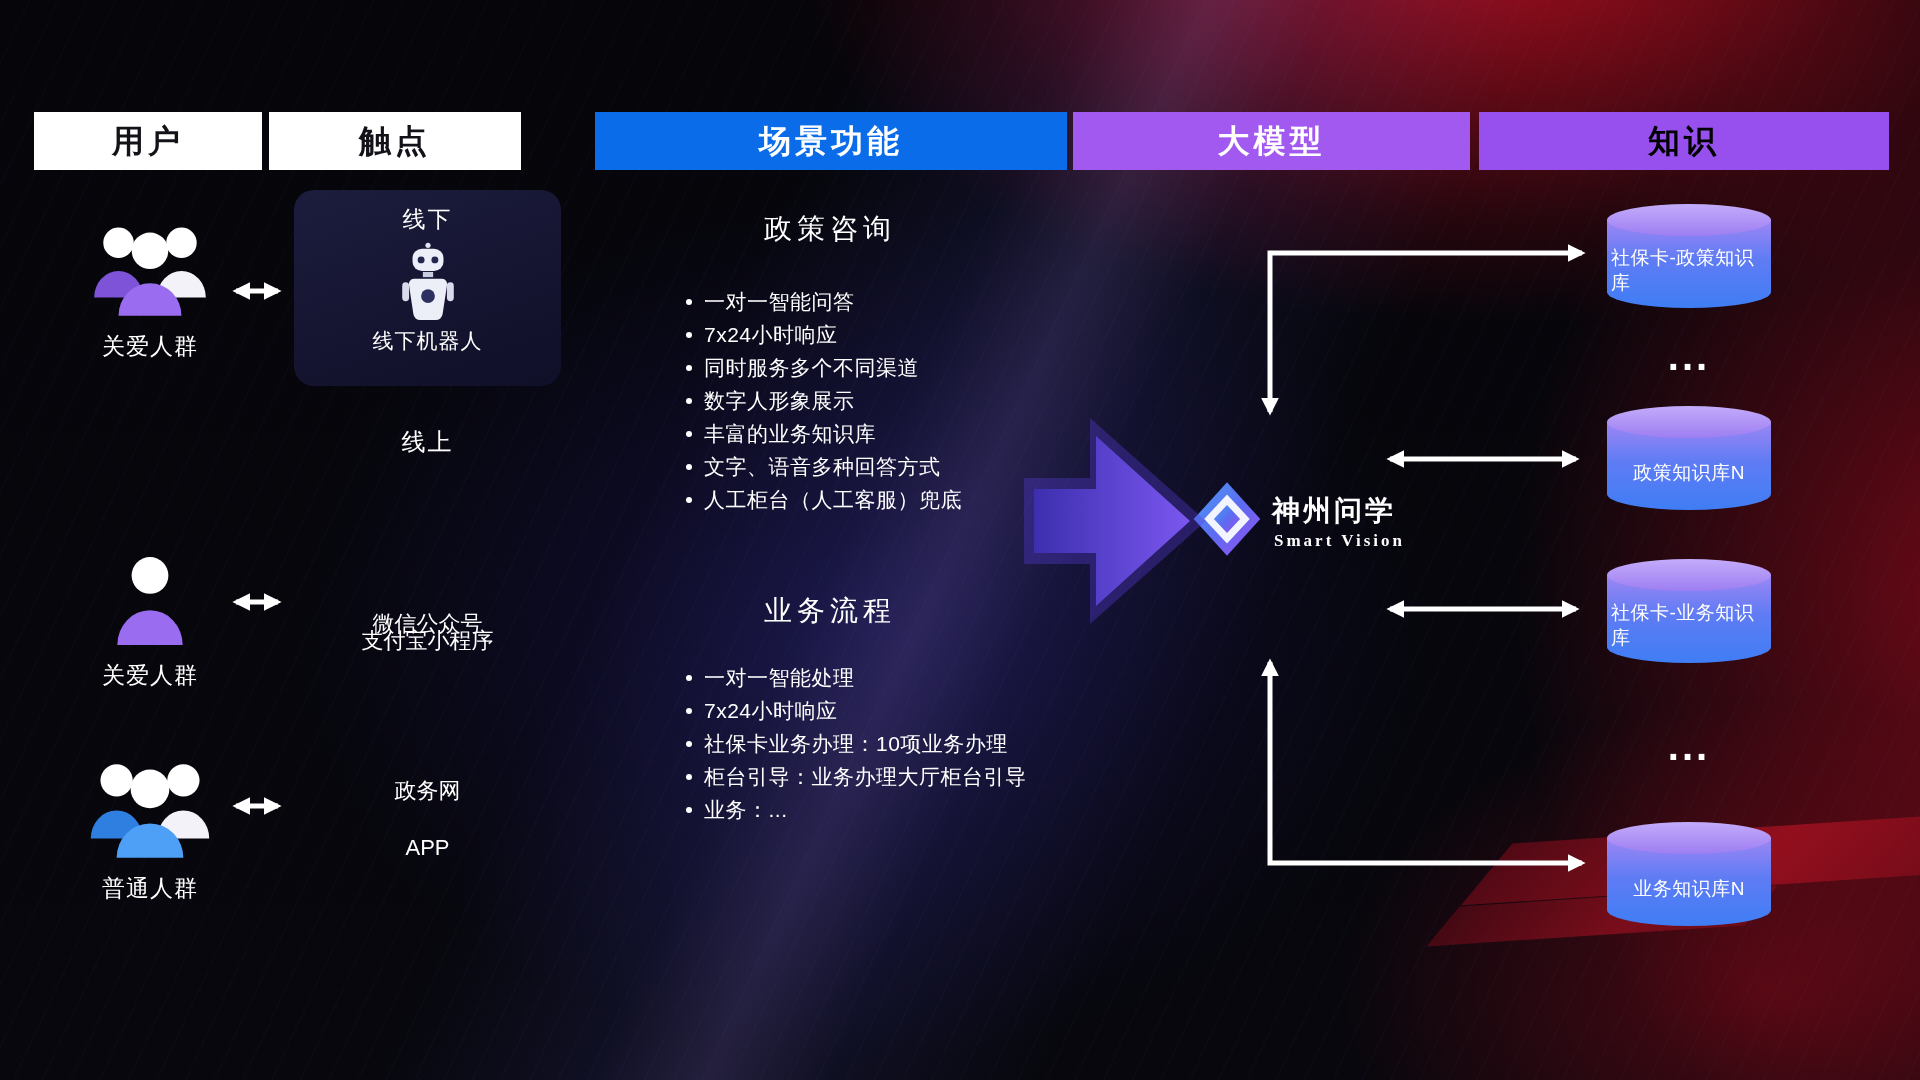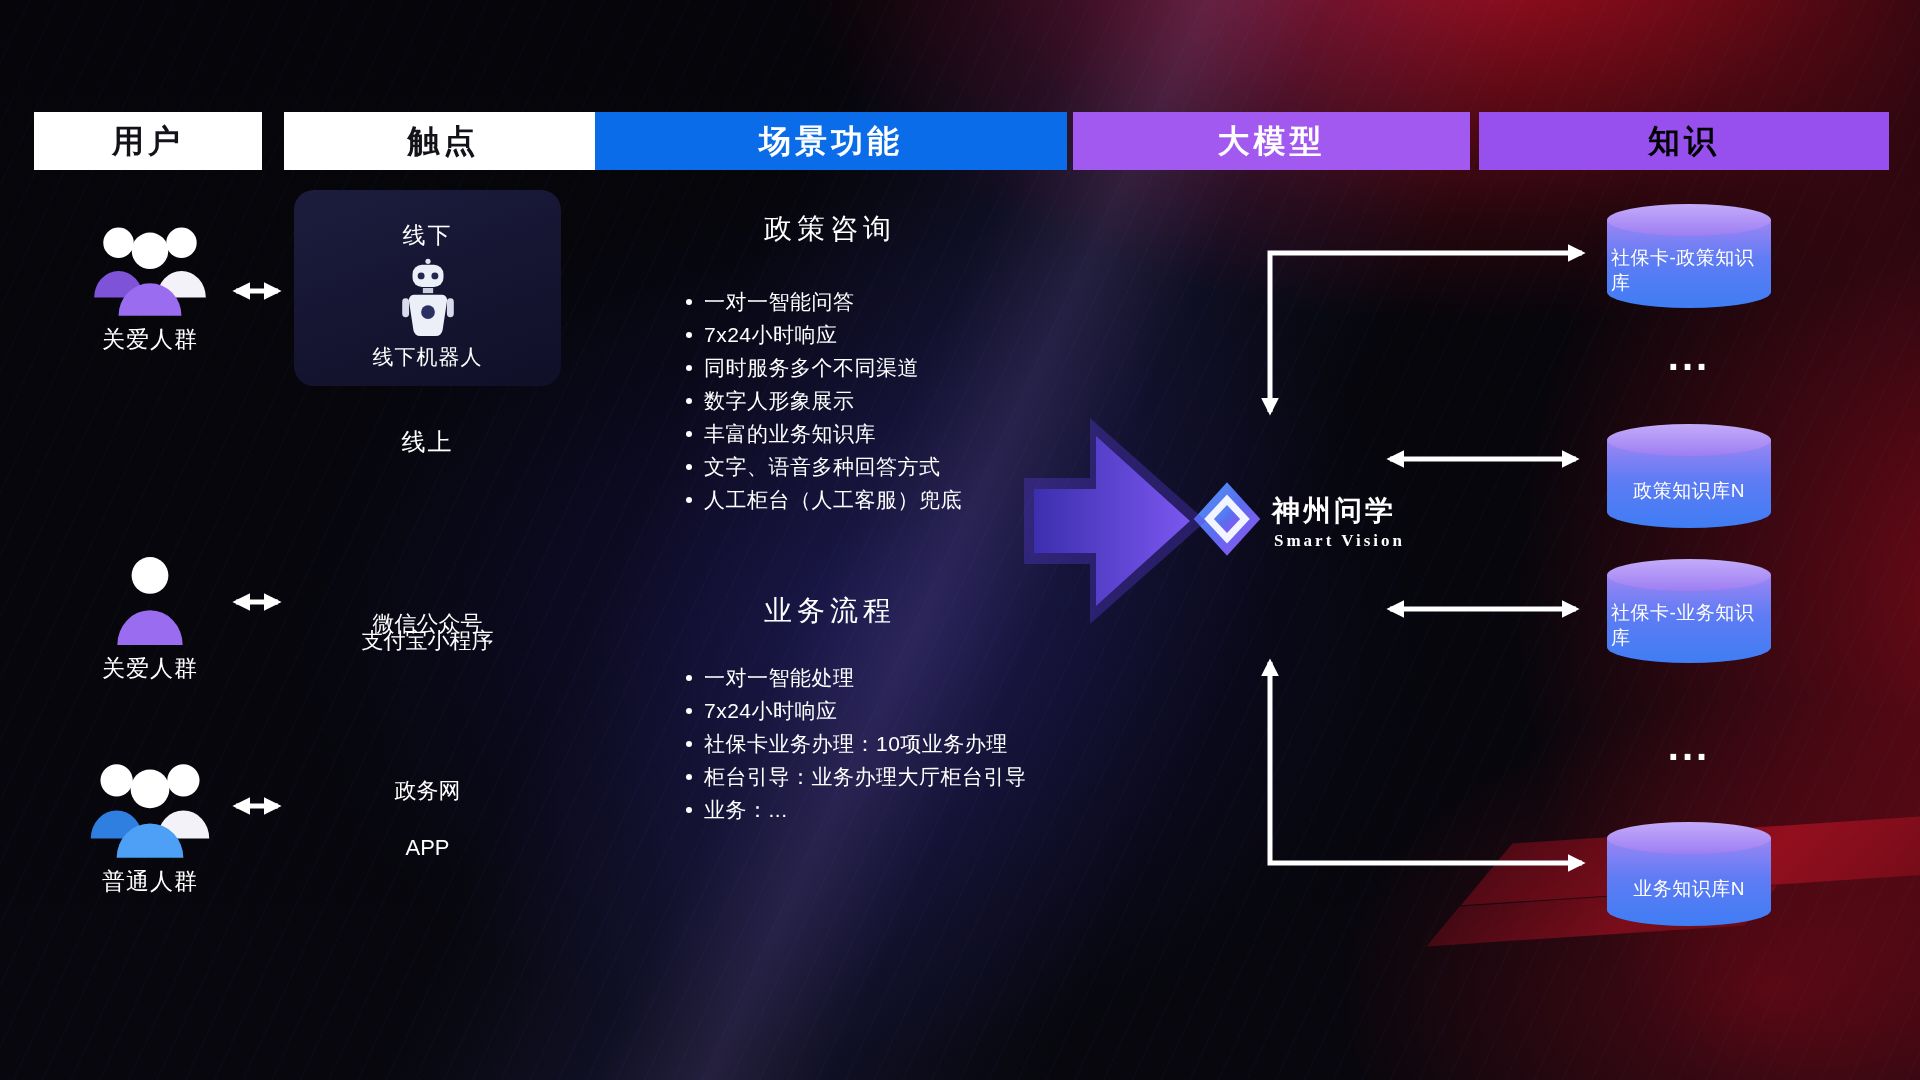--- a/index.html
+++ b/index.html
@@ -24,34 +24,34 @@
   .r1 { left:1500px; top:828px; width:440px; height:62px; transform:skewX(-42deg) rotate(-4deg); opacity:.85; }
   .r2 { left:1452px; top:896px; width:300px; height:40px; transform:skewX(-42deg) rotate(-4deg); opacity:.65; }
 
   .col-header { position:absolute; top:112px; height:58px; line-height:58px;
     text-align:center; font-size:32px; font-weight:bold; letter-spacing:4px; }
   .hdr-white { background:#ffffff; color:#121218; }
   .hdr-blue  { background:#0a6ce8; color:#fff; }
   .hdr-purple{ background:#a259f0; color:#fff; }
   .hdr-purple2{ background:#9750ee; color:#000000; }
   .hd1 { left:34px;  width:228px; }
-  .hd2 { left:284px; width:319px; }
+  .hd2 { left:269px; width:252px; }
   .hd3 { left:595px; width:472px; }
   .hd4 { left:1073px;width:397px; }
   .hd5 { left:1479px;width:410px; }
 
-  .user-block { position:absolute; display:flex; flex-direction:column; align-items:center; }
+  .user-block { position:absolute; display:flex; flex-direction:column; align-items:center;gap:7px; }
   .ub1 { left:50px;  top:212px; width:200px; }
   .ub2 { left:50px;  top:553px; width:200px; }
   .ub3 { left:45px;  top:748px; width:210px; }
   .user-label { font-size:23px; margin-top:6px; letter-spacing:1px; }
 
   .touch-panel { position:absolute; left:294px; top:190px; width:267px; height:196px;
     background:linear-gradient(160deg, rgba(30,30,66,0.92), rgba(16,16,42,0.92));
-    border-radius:20px; display:flex; flex-direction:column; align-items:center;justify-content:center; }
+    border-radius:20px; display:flex; flex-direction:column; align-items:center; }
   .touch-panel .tp-title { font-size:23px; margin-top:14px; letter-spacing:2px; }
   .touch-panel .tp-robot { margin-top:6px; }
   .touch-panel .tp-caption { font-size:21px; margin-top:0; letter-spacing:1px; }
 
   .touch-text { position:absolute; left:294px; width:267px; text-align:center; }
   .tt-online { top:426px; font-size:24px; letter-spacing:2px; }
   .tt-wechat { top:590px; font-size:22px;margin-top:19px; }
   .tt-alipay { top:626px; font-size:22px; }
   .tt-gov    { top:776px; font-size:22px; }
   .tt-app    { top:835px; font-size:22px; }
@@ -62,21 +62,21 @@
   .scene-list { position:absolute; left:682px; margin:0; padding:0; list-style:none; }
   .sl1 { top:288px; } .sl2 { top:664px; }
   .scene-list li { position:relative; padding-left:22px; font-size:21px; line-height:27px; margin-bottom:6px; letter-spacing:0.5px; }
   .scene-list li::before { content:""; position:absolute; left:4px; top:11px; width:6px; height:6px; border-radius:50%; background:#fff; }
 
   .logo-diamond { position:absolute; left:1192px; top:480px; }
   .logo-name { position:absolute; left:1272px; top:492px; font-size:28px; font-weight:bold; letter-spacing:3px; }
   .logo-sub  { position:absolute; left:1274px; top:531px; font-size:17px; font-weight:bold; letter-spacing:3px;font-family:Liberation Serif, serif; }
 
   .cylinder { position:absolute; left:1601px; width:176px; height:110px; }
-  .cy1 { top:202px; } .cy2 { top:422px; } .cy3 { top:557px; } .cy4 { top:820px; }
+  .cy1 { top:202px; } .cy2 { top:404px; } .cy3 { top:557px; } .cy4 { top:820px; }
   .cyl-label { position:absolute; left:10px; right:10px; top:30px; bottom:2px;
     display:flex; align-items:center; justify-content:center; text-align:left;
     font-size:19px; line-height:1.3; letter-spacing:0.5px; }
   .dots { position:absolute; left:1601px; width:176px; text-align:center;
     font-size:40px; font-weight:bold; letter-spacing:3px; line-height:40px; }
   .d1 { top:336px; } .d2 { top:726px; }
 
   .overlay { position:absolute; inset:0; pointer-events:none; }
 </style>
 </head>

